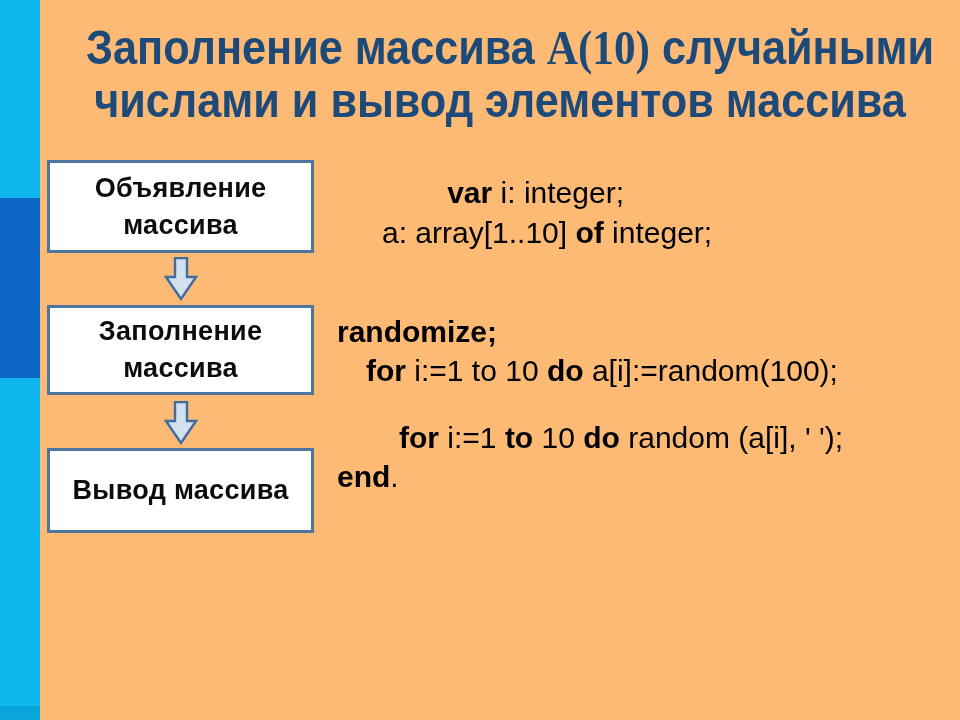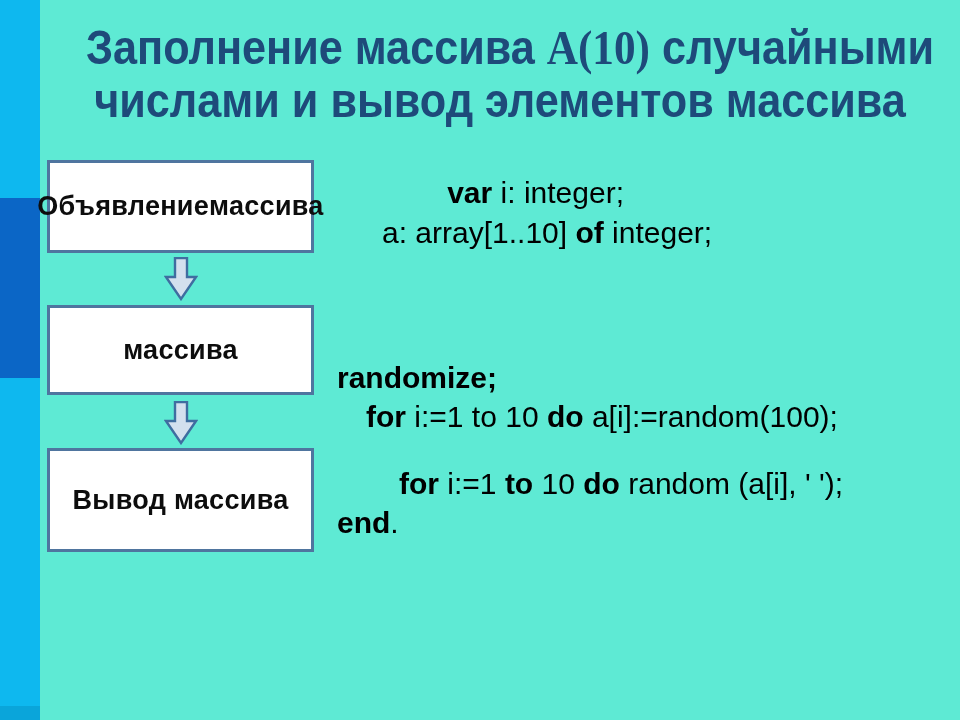--- a/index.html
+++ b/index.html
@@ -1,53 +1,53 @@
 <!DOCTYPE html>
 <html style="--stripe_light: #0eb8ef; --stripe_dark: #0b66c6; --stripe_accent: #0aa5da; --title: #1e4a7a; --box_border: #4f759f; --box_text: #0d0d0d; --arrow_fill: #d3e0ee; --arrow_stroke: #3f6da0; --code: #000000;"><head>
 <meta charset="utf-8">
 <style>
   html,body{margin:0;padding:0;background:#ffffff;}
   .slide{
-    position:relative;width:960px;height:720px;background:#5eead4;
+    position:relative;width:960px;height:720px;background:#fdba74;
     font-family:"Liberation Sans",sans-serif;overflow:hidden;
   }
   
   .stripe{position:absolute;left:0;top:0;width:40px;height:720px;background:var(--stripe_light,#0eb8ef);}
   .stripe-dark{position:absolute;left:0;top:198px;width:40px;height:180px;background:var(--stripe_dark,#0b66c6);}
   .stripe-bottom{position:absolute;left:0;top:706px;width:40px;height:14px;background:var(--stripe_accent,#0aa5da);}
   
   .title{
     position:absolute;left:40px;top:21px;width:920px;text-align:center;
     color:var(--title,#1e4a7a);font-weight:bold;font-size:48px;line-height:53px;
     transform:scaleX(0.9);transform-origin:50% 0;white-space:nowrap;
   }
   .title .serif{font-family:"Liberation Serif",serif;}
   
   .flowbox{
     position:absolute;left:47px;width:267px;box-sizing:border-box;
     background:#ffffff;border:3px solid var(--box_border,#4f759f);
-    display:flex;flex-direction:row;align-items:center;justify-content:center;
+    display:flex;flex-direction:column;align-items:center;justify-content:center;
     font-weight:bold;font-size:27px;line-height:37px;color:var(--box_text,#0d0d0d);
     text-align:center;letter-spacing:0.3px;
   }
   .box1{top:160px;height:93px;}
   .box2{top:305px;height:90px;}
-  .box3{top:448px;height:104px;}
+  .box3{top:448px;height:85px;}
   
   .arrow{position:absolute;left:164px;width:34px;height:44px;}
   .arrow1{top:257px;}
   .arrow2{top:401px;}
   .arrow svg{display:block;width:34px;height:44px;}
   .arrow path{fill:var(--arrow_fill,#d3e0ee);stroke:var(--arrow_stroke,#3f6da0);stroke-width:2.4;stroke-linejoin:miter;}
   
   .code{position:absolute;left:337px;color:var(--code,#000000);font-size:30px;}
   .code .line{white-space:pre;}
   .code-1{top:173px;}
   .code-1 .line{line-height:40px;}
-  .code-2{top:312px;margin-top:46px;}
+  .code-2{top:312px;}
   .code-2 .line{line-height:39px;}
   .kw{font-weight:bold;}
   .ind-var{margin-left:22px;text-align:center;}
   .ind-a{margin-left:45px;}
   .ind-for1{margin-left:29px;}
   .ind-for2{margin-left:62px;margin-top:28px;}
 </style>
 </head>
 <body>
 
@@ -67,20 +67,21 @@
     <span>массива</span>
   </div>
 
   <div class="arrow arrow1">
     <svg viewBox="0 0 34 44">
       <path d="M11 1 H23 V20 H32 L17 42 L2 20 H11 Z"></path>
     </svg>
   </div>
 
   <div class="flowbox box2">
+    <span>Заполнение</span>
     <span>массива</span>
   </div>
 
   <div class="arrow arrow2">
     <svg viewBox="0 0 34 44">
       <path d="M11 1 H23 V20 H32 L17 42 L2 20 H11 Z"></path>
     </svg>
   </div>
 
   <div class="flowbox box3">

